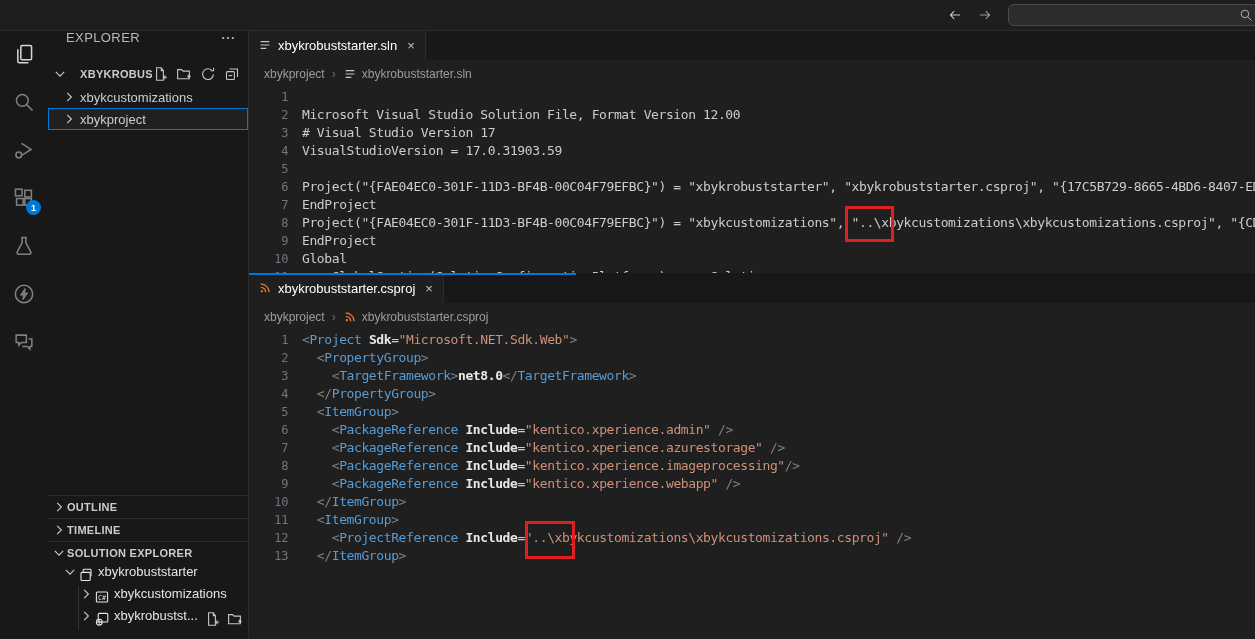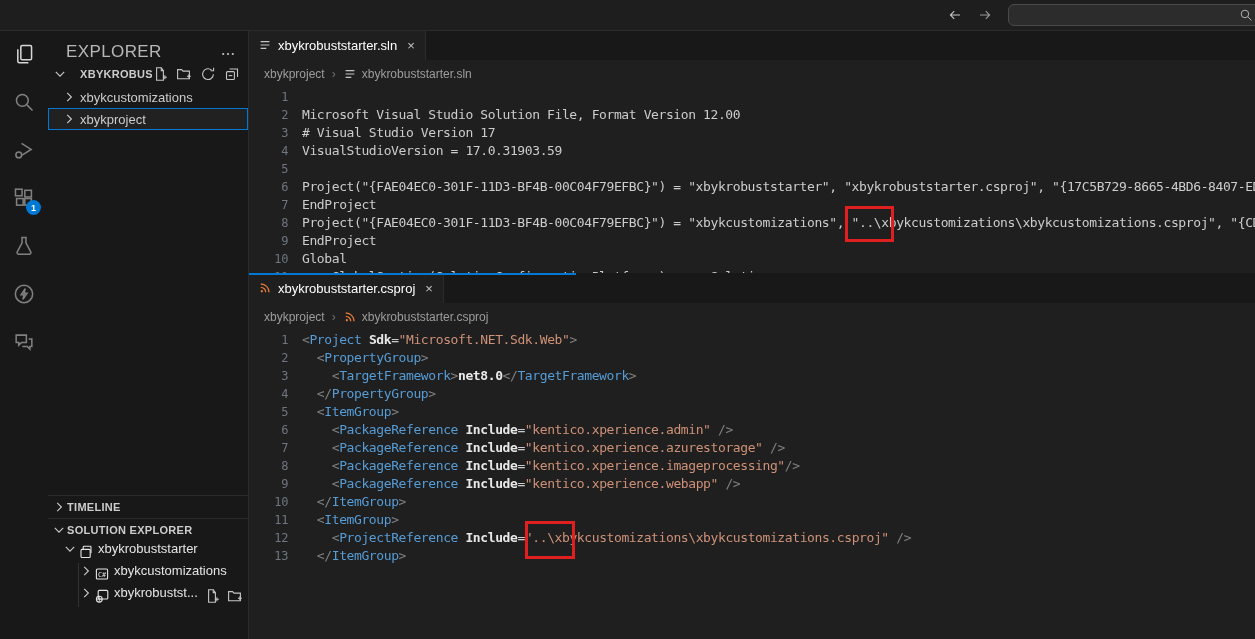--- a/index.html
+++ b/index.html
@@ -22,21 +22,21 @@
   .cmd-search{position:absolute;left:1239px;top:8px;color:#b5b5b5}
 
   
   .activitybar{position:absolute;left:0;top:30px;bottom:0;width:48px;background:#181818;border-right:1px solid #2b2b2b;z-index:10}
   .ab-item{height:48px;display:flex;align-items:center;justify-content:center;position:relative;color:#818181;cursor:pointer}
   .ab-item.active{color:#d7d7d7}
   .badge{position:absolute;right:7px;bottom:7px;min-width:15px;height:15px;padding:0 2px;border-radius:50%;background:#0078d4;color:#fff;font-size:9px;font-weight:700;display:flex;align-items:center;justify-content:center;box-sizing:border-box}
 
   
   .sidebar{position:absolute;left:48px;top:30px;bottom:0;width:200px;background:#181818;border-right:1px solid #2b2b2b;z-index:10}
-  .sb-header{height:32px;display:flex;align-items:flex-end;justify-content:space-between;padding:0 12px 0 18px;font-size:17px;color:#b8b8b8;letter-spacing:.4px}
+  .sb-header{height:32px;display:flex;align-items:flex-start;justify-content:space-between;padding:0 12px 0 18px;font-size:13px;color:#b8b8b8;letter-spacing:.4px}
   .sb-more{color:#c5c5c5;cursor:pointer}
   .sb-more svg{fill:currentColor;stroke:none}
   .ws-row{height:24px;display:flex;align-items:center;padding:0 8px 0 4px;cursor:pointer}
   .ws-label{font-size:11px;font-weight:700;color:#cccccc;letter-spacing:.3px;margin-left:12px;flex:1;white-space:nowrap;overflow:hidden}
   .ws-actions{display:flex;gap:8px;color:#c5c5c5}
   .ws-actions .ico{cursor:pointer}
   .chev{width:16px;height:16px;color:#cccccc}
   .tree-row{height:22px;display:flex;align-items:center;padding-left:12px;color:#cccccc;border:1px solid transparent;box-sizing:border-box;cursor:pointer;white-space:nowrap}
   .tree-row .lbl{margin-left:3px}
   .tree-row.selected{border-color:#0078d4;background:rgba(255,255,255,.045)}
@@ -230,20 +230,28 @@
         <span class="lbl">xbykproject</span>
       </div>
     </div>
   <div class="bottom-panels" id="bottom-panels">
       <div class="panel-h">
         <span class="ico chev">
           <svg width="16" height="16" viewBox="0 0 16 16">
             <path d="M6.2 3.8L10.4 8l-4.2 4.2"></path>
           </svg>
         </span>
+        <span>OUTLINE</span>
+      </div>
+      <div class="panel-h">
+        <span class="ico chev">
+          <svg width="16" height="16" viewBox="0 0 16 16">
+            <path d="M6.2 3.8L10.4 8l-4.2 4.2"></path>
+          </svg>
+        </span>
         <span>TIMELINE</span>
       </div>
       <div class="panel-h">
         <span class="ico chev">
           <svg width="16" height="16" viewBox="0 0 16 16">
             <path d="M3.8 5.9L8 10.1l4.2-4.2"></path>
           </svg>
         </span>
         <span>SOLUTION EXPLORER</span>
       </div>

